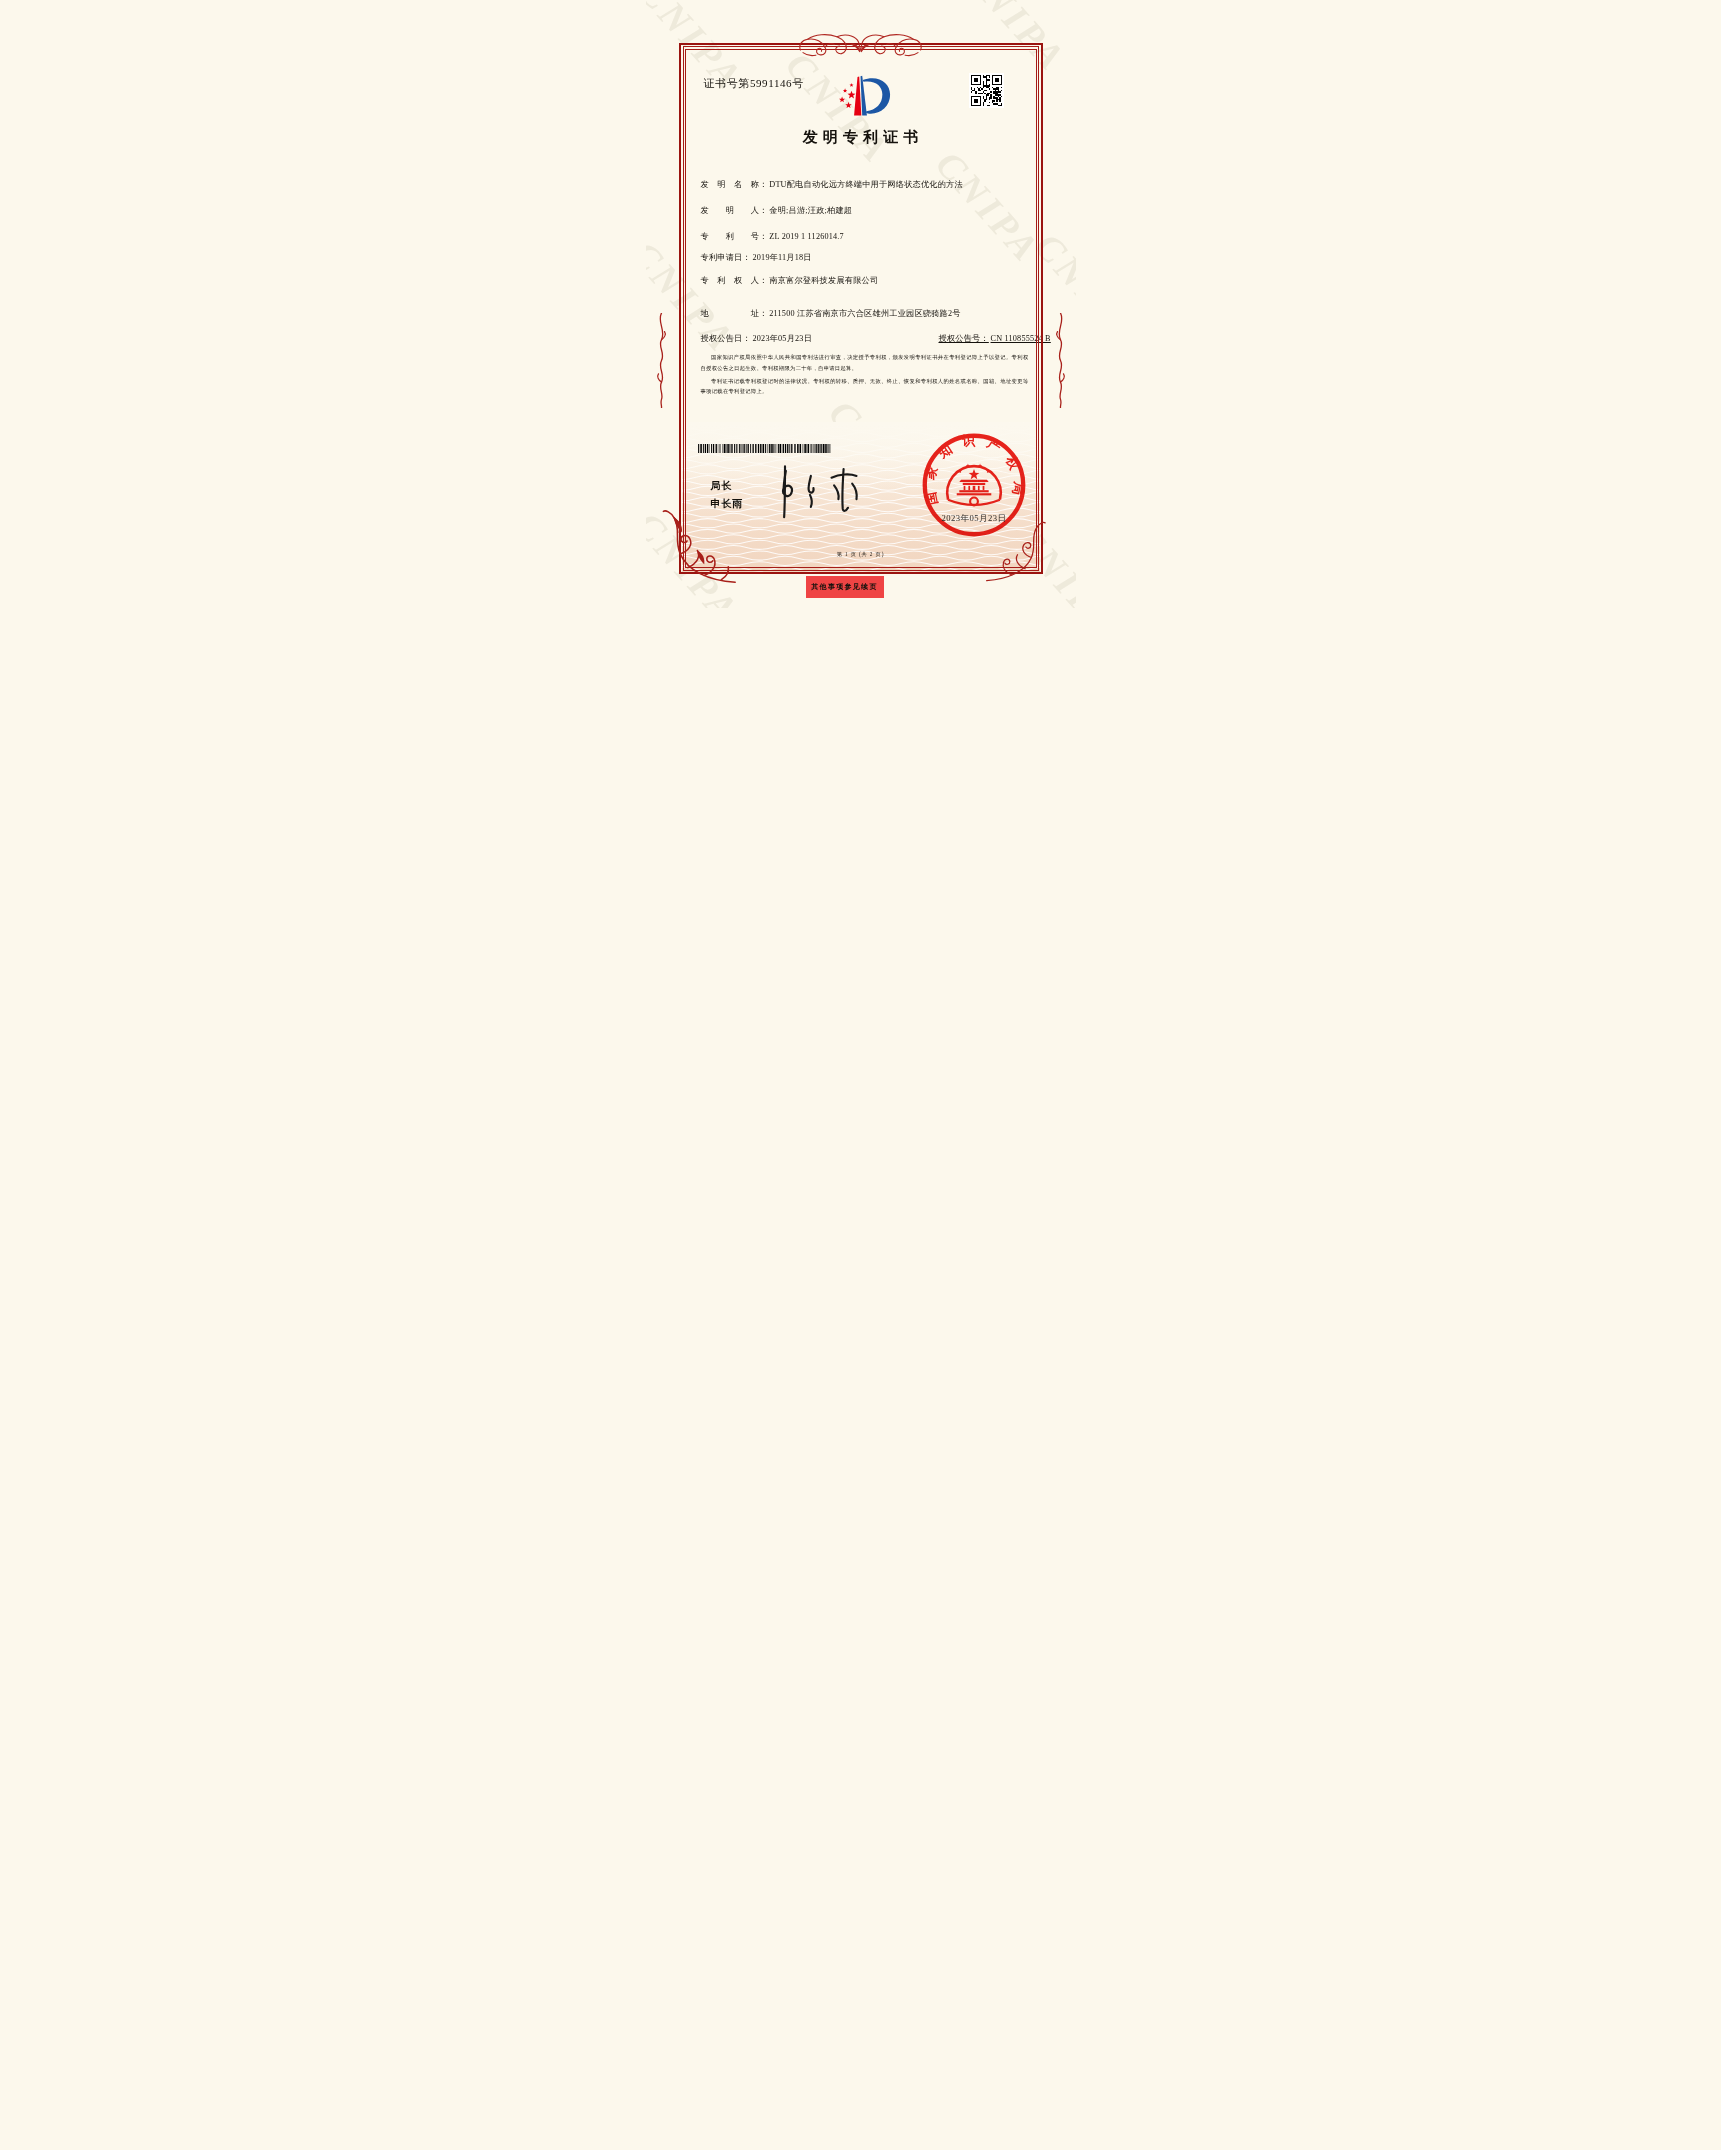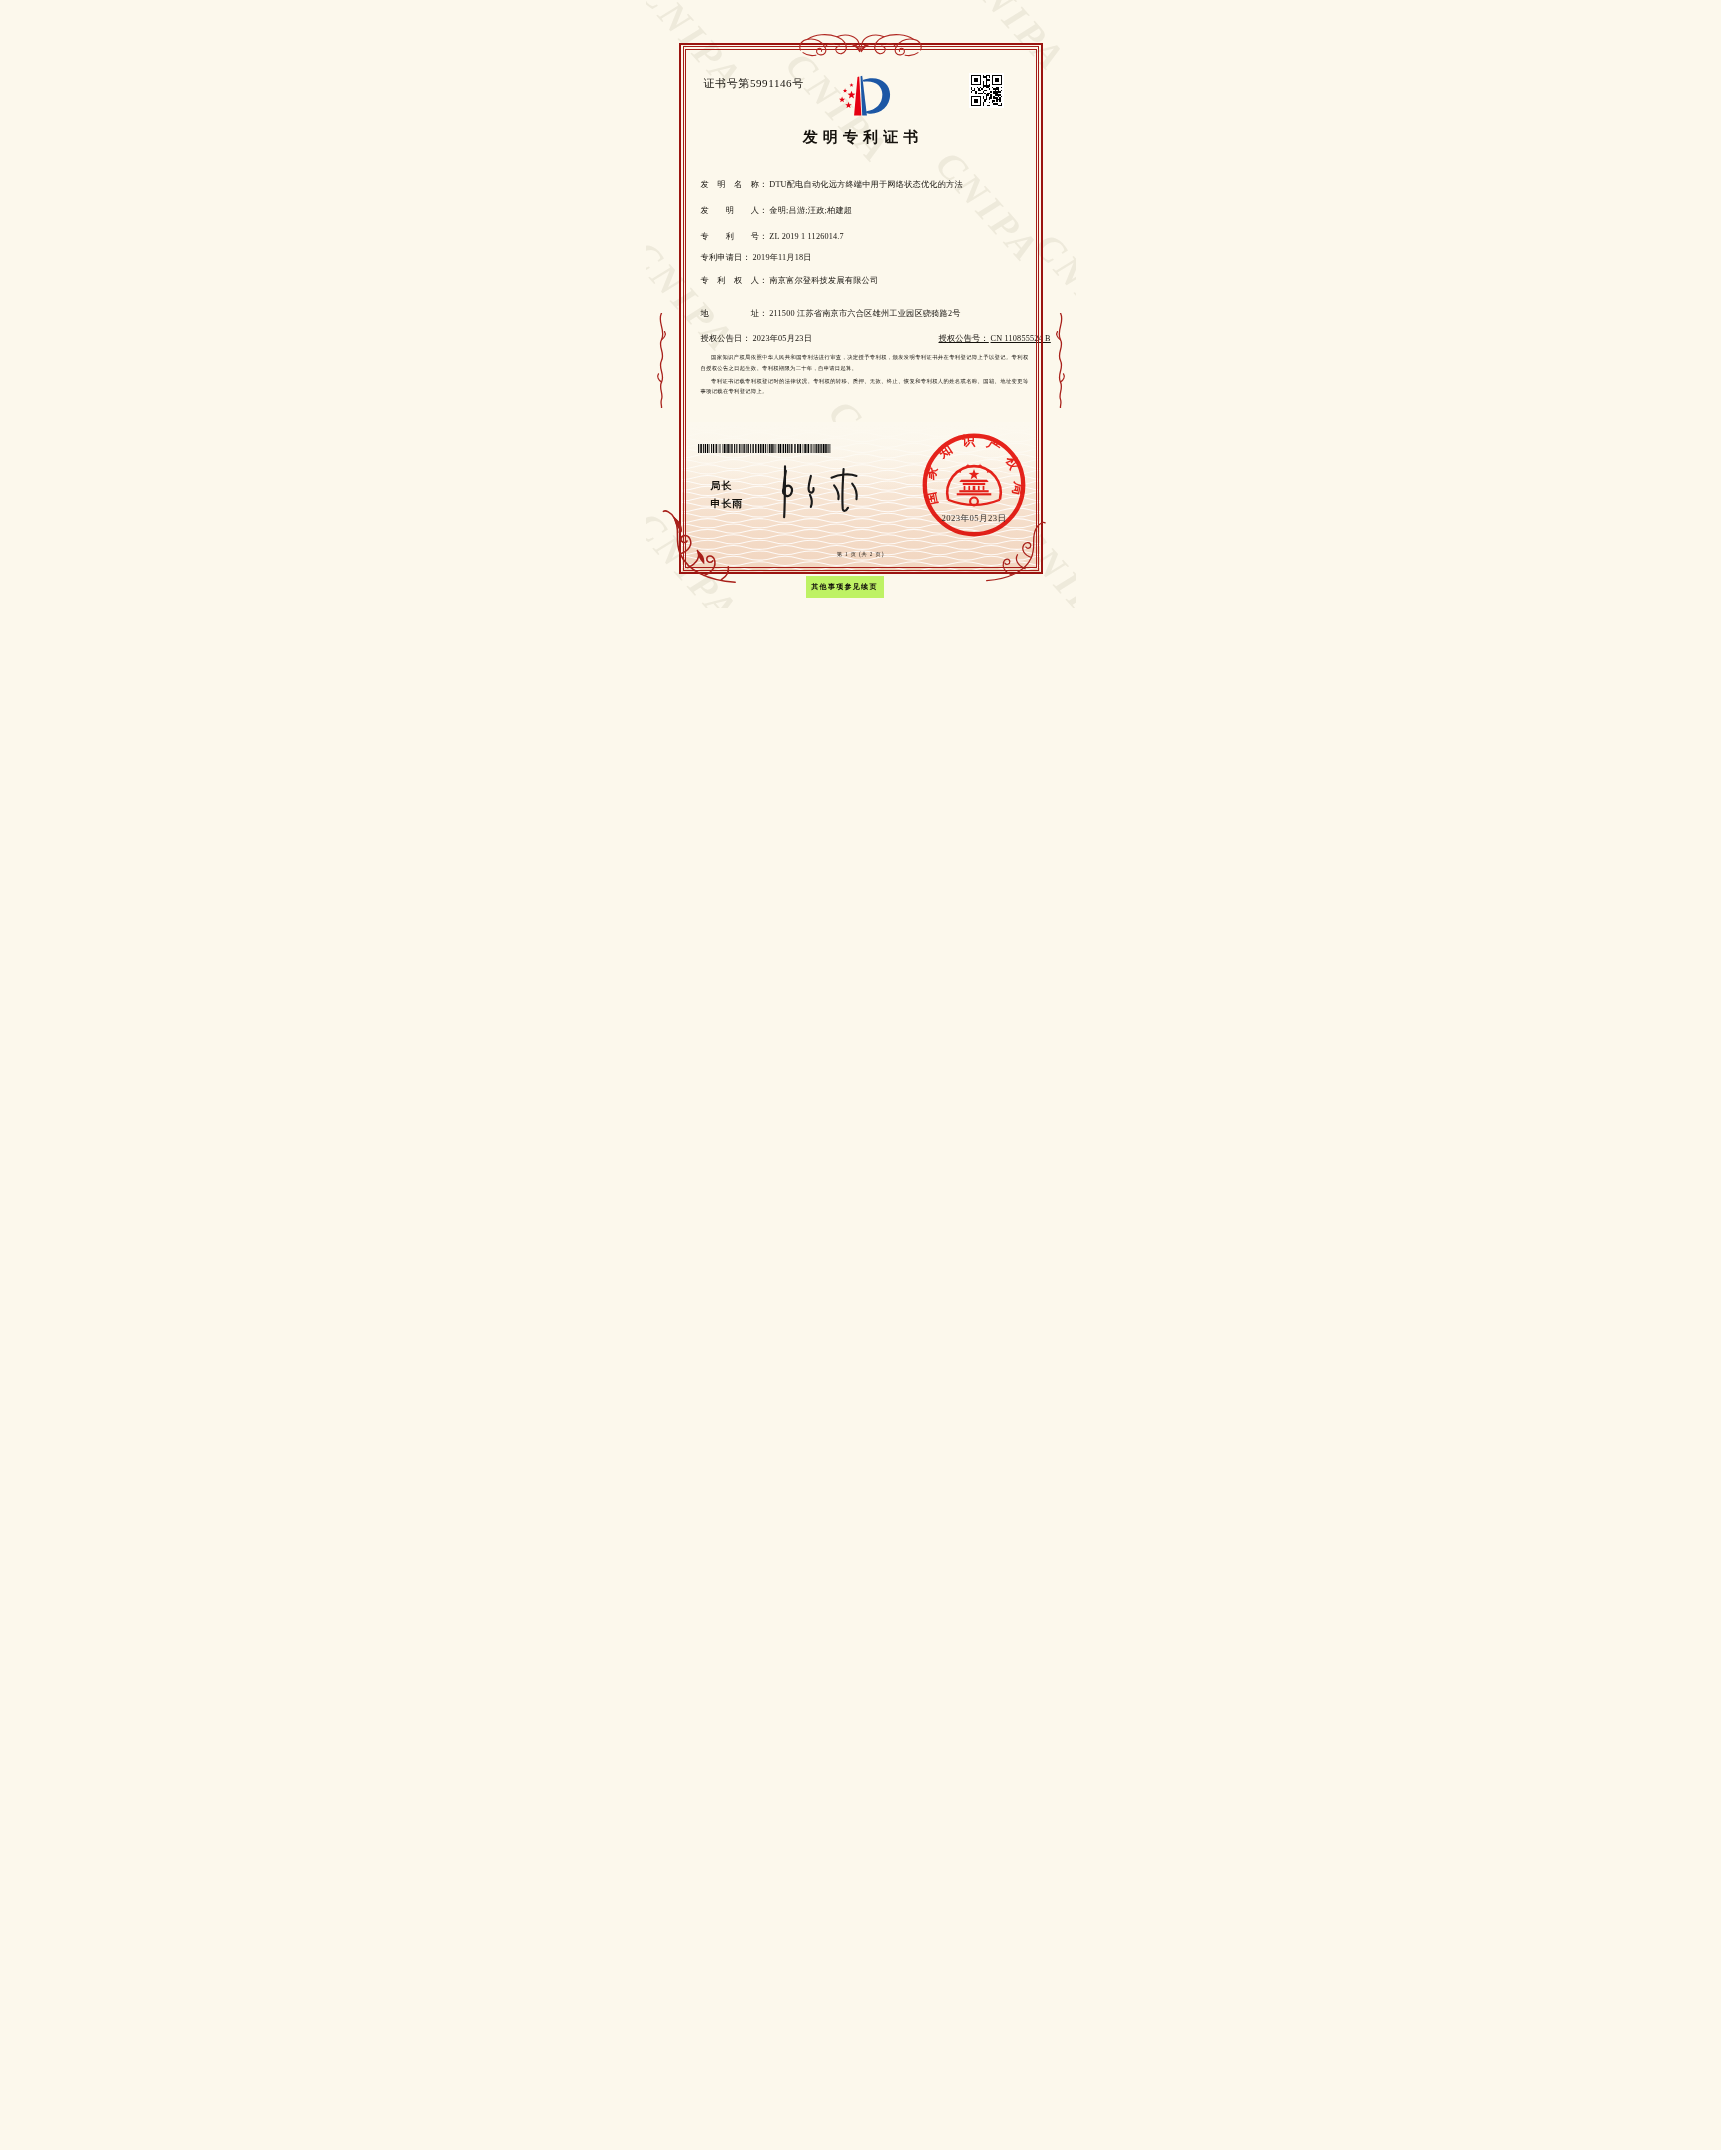--- a/index.html
+++ b/index.html
@@ -38,21 +38,21 @@
          text-align:justify;letter-spacing:0.3px;}
   .paras p{margin:0 0 2.6px 0;text-indent:2em;}
   
   .barcode{position:absolute;left:52px;top:444px;z-index:1;}
   .director{position:absolute;left:65px;font-size:10px;font-weight:700;z-index:1;
             font-family:"Liberation Sans","DejaVu Sans",sans-serif;letter-spacing:0.9px;}
   .d1{top:479px;} .d2{top:497px;text-align:center;}
   .signature{position:absolute;left:113px;top:463px;z-index:1;}
   .seal{position:absolute;left:274px;top:431px;z-index:4;opacity:.93;mix-blend-mode:multiply;}
   .pageno{position:absolute;left:0;right:0;top:551px;text-align:center;font-size:5.2px;letter-spacing:0.9px;z-index:1;}
-  .contbox{position:absolute;left:160px;top:576px;width:78px;height:22px;background:#bef264;z-index:3;
+  .contbox{position:absolute;left:160px;top:576px;width:78px;height:22px;background:#ef4444;z-index:3;
            display:flex;align-items:center;justify-content:center;font-size:7px;font-weight:700;letter-spacing:1.3px;}
   .flipx{transform:scaleX(-1);}
 </style>
 </head>
 <body>
 
 <div class="page">
 
   <div class="wm" style="left:-21.5px;top:13px">CNIPA</div>
   <div class="wm" style="left:301px;top:-6.5px">CNIPA</div>

